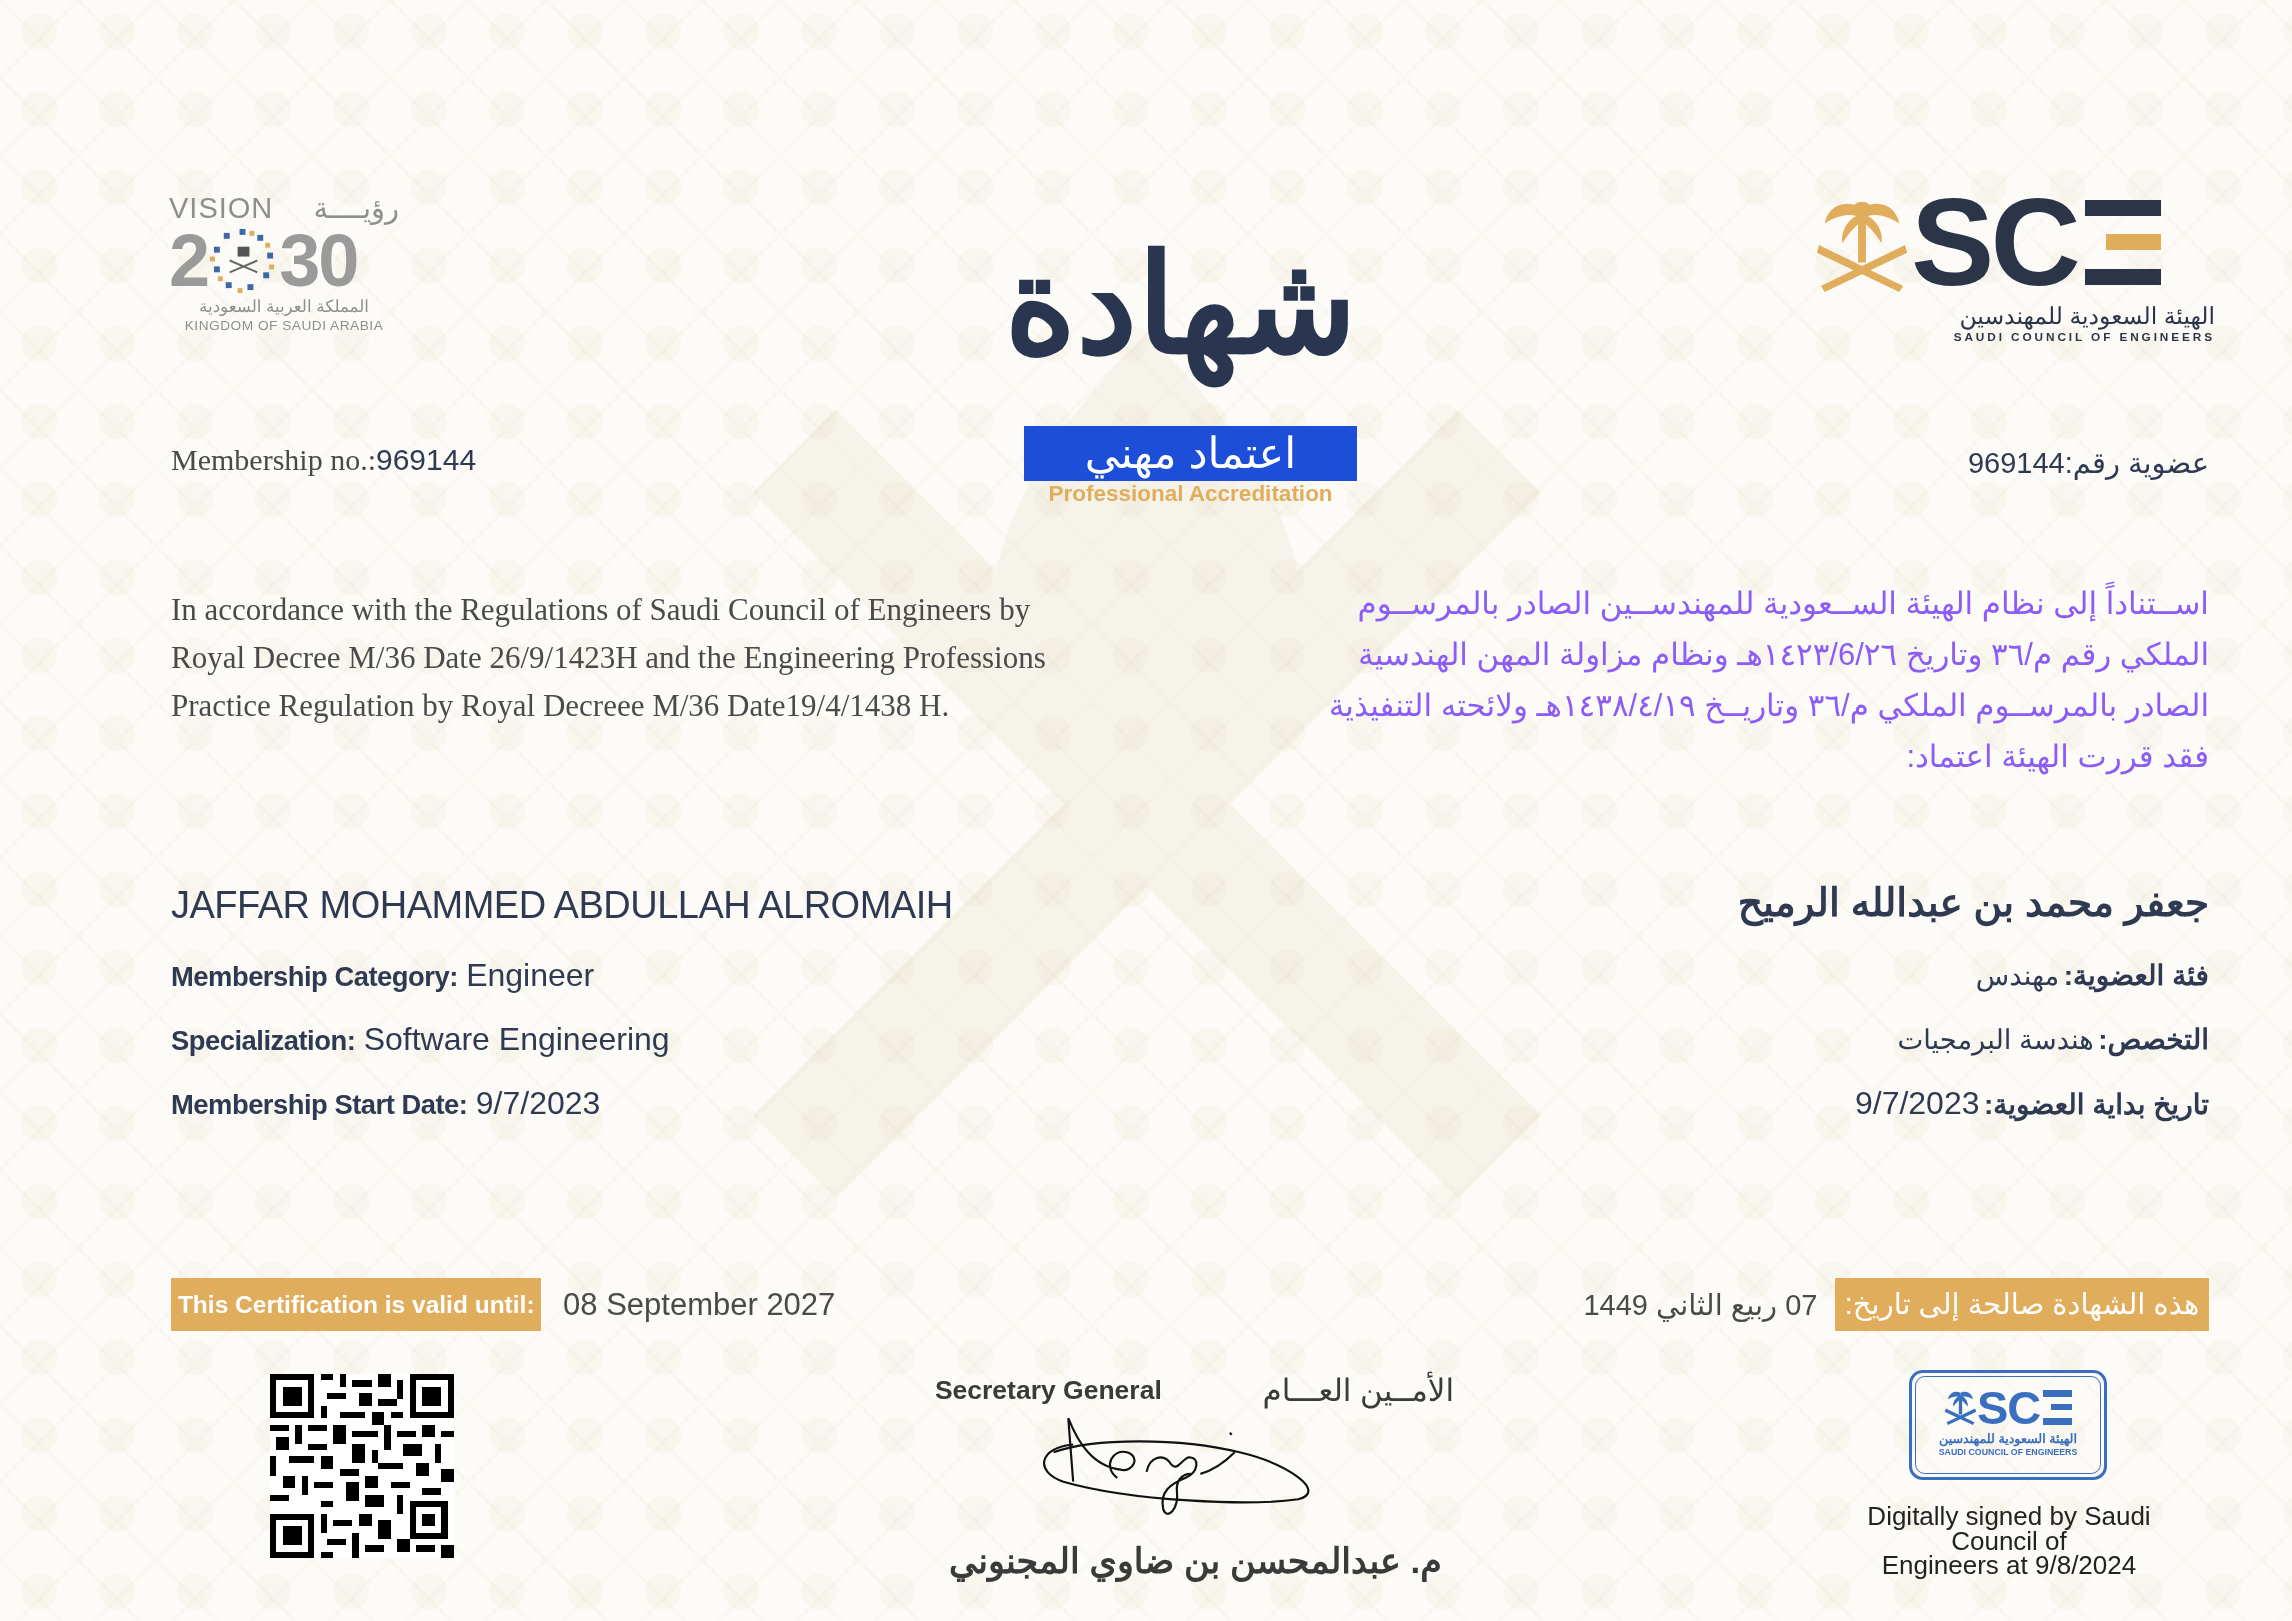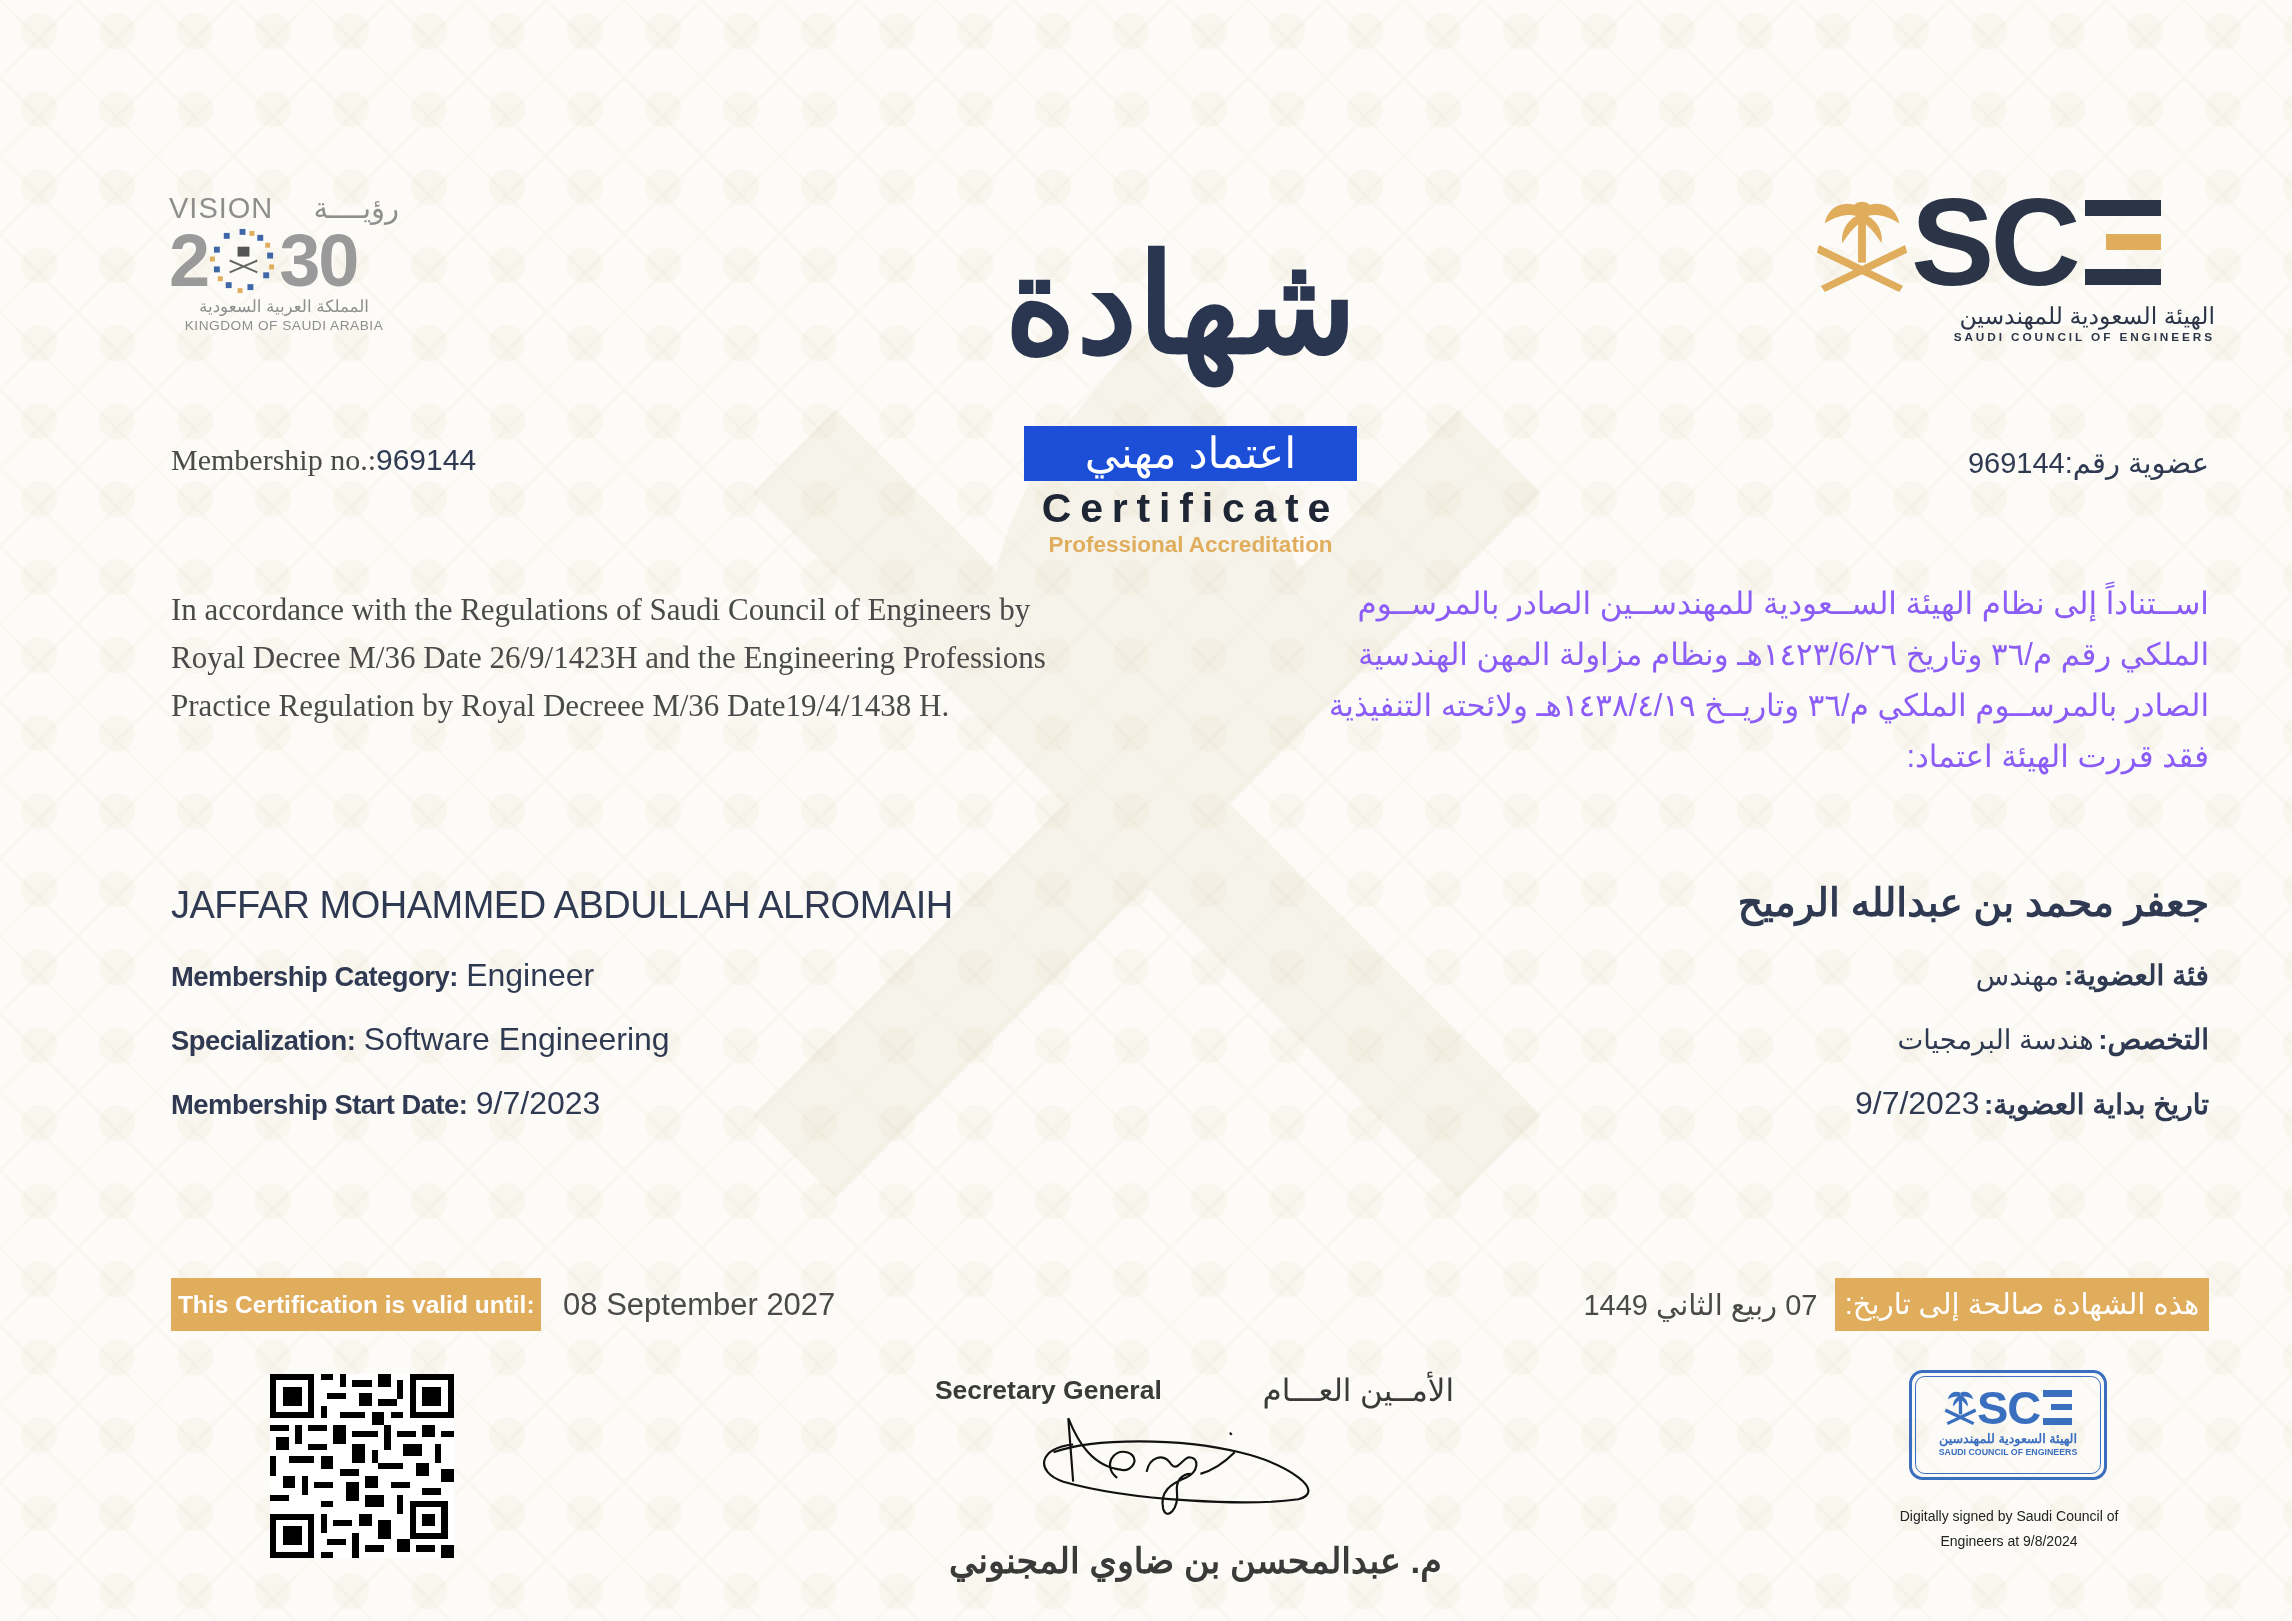--- a/index.html
+++ b/index.html
@@ -78,21 +78,21 @@
   .sig-title .en { font-size: 26.5px; font-weight: 700; color: #3a3a3a; }
   .sig-title .ar { font-size: 31px; color: #3a3a3a; direction: rtl; }
   .sig-svg { position: absolute; left: 103px; top: 41px; width: 279px; height: 108px; }
   .sig-name { position: absolute; left: 0; right: 0; top: 169px; text-align: center; direction: rtl; font-size: 35px; color: #3a3a3a; font-weight: 700; }
 
   .stamp { left: 1909px; top: 1370px; width: 198px; height: 110px; border: 3.9px solid #3a6fc0; border-radius: 13.7px; box-sizing: border-box; padding: 2.9px; }
   .stamp .inner { border: 1.5px solid #3a6fc0; border-radius: 9.8px; width: 100%; height: 100%; box-sizing: border-box; text-align: center; color: #3a6fc0; }
   .stamp .s-top { display: flex; align-items: center; justify-content: center; font-size: 47px; font-weight: 700; line-height: 49px; padding-top: 5.9px; letter-spacing: -1px; }
   .stamp .s-ar { font-size: 12.7px; direction: rtl; line-height: 15.7px; font-weight: 700; }
   .stamp .s-en { font-size: 8.8px; font-weight: 700; line-height: 11.8px; }
-  .digital { left: 1823px; top: 1504px; width: 372px; text-align: center; font-size: 14px; line-height: 24.5px; color: #222; }
+  .digital { left: 1823px; top: 1504px; width: 372px; text-align: center; font-size: 26px; line-height: 24.5px; color: #222; }
 </style>
 </head>
 <body>
 
 <svg class="watermark" viewBox="0 0 100 100">
   <path d="M20 80 L80 20 M20 20 L80 80" stroke="#b89a5e" stroke-width="10" fill="none"></path>
   <path d="M50 10 C35 25 30 40 50 55 C70 40 65 25 50 10 Z" fill="#b89a5e"></path>
 </svg>
 
 <div class="abs vision">
@@ -154,21 +154,20 @@
       </span>
     </div>
   </div>
   <div class="sub-ar">الهيئة السعودية للمهندسين</div>
   <div class="sub-en">SAUDI COUNCIL OF ENGINEERS</div>
 </div>
 
 <div class="abs title-block">
   <div class="calligraphy">شهادة</div>
   <div class="gold-bar">اعتماد مهني</div>
-  <div class="cert-word">Certificate</div>
   <div class="cert-sub">Professional Accreditation</div>
 </div>
 
 <div class="abs member-en">
   <span>Membership no.:</span><span class="num">969144</span>
 </div>
 <div class="abs member-ar">
   <span>عضوية رقم:</span><span>969144</span>
 </div>
 

